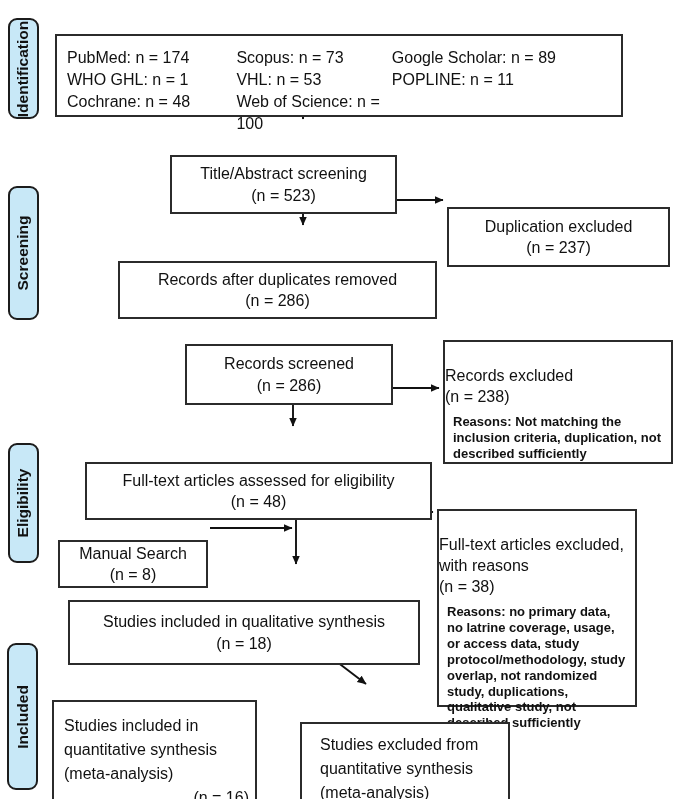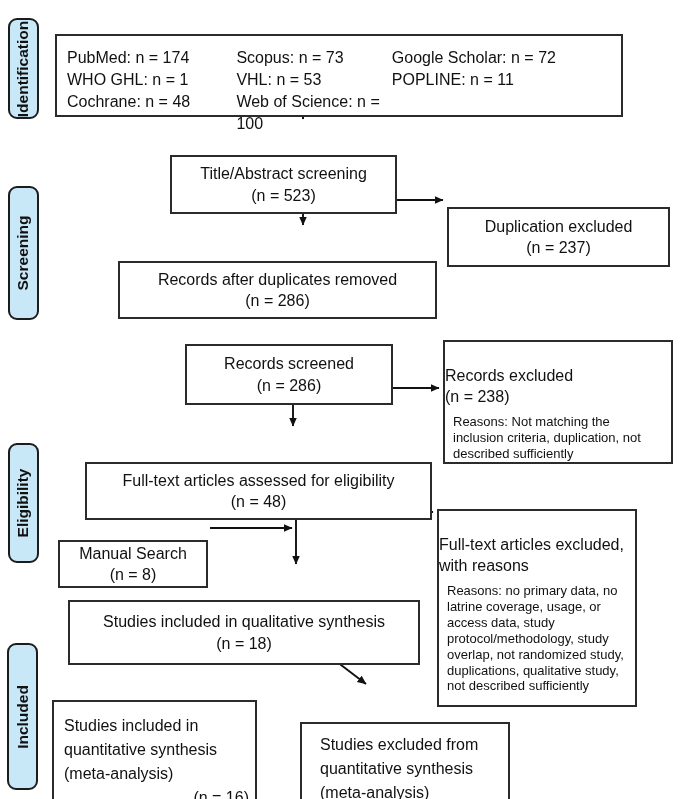--- a/index.html
+++ b/index.html
@@ -41,20 +41,21 @@
   .srccols .col div{line-height:22px;}
   .col1{width:170px;}
   .col2{width:156px;}
   .col3{width:230px;}
   .titleblock{padding-top:23px;}
   .reasons{
     font-size:13px;
     line-height:1.22;
     text-align:left;
     padding:7px 8px 0 8px;
+    font-weight:bold;
   }
   .leftlines{padding:12px 6px 0 10px;text-align:left;line-height:24px;}
   .leftlines .nline{text-align:right;}
 </style>
 </head>
 <body>
 
 <div class="canvas">
 
   <svg class="connectors">
@@ -106,21 +107,21 @@
         <div>PubMed: n = 174</div>
         <div>WHO GHL: n = 1</div>
         <div>Cochrane: n = 48</div>
       </div>
       <div class="col col2">
         <div>Scopus: n = 73</div>
         <div>VHL: n = 53</div>
         <div>Web of Science: n = 100</div>
       </div>
       <div class="col col3">
-        <div>Google Scholar: n = 72</div>
+        <div>Google Scholar: n = 89</div>
         <div>POPLINE: n = 11</div>
       </div>
     </div>
   </div>
 
   <div class="box center" style="left:170px;top:123px;width:227px;height:59px;">
     <div>Title/Abstract screening</div>
     <div>(n = 523)</div>
   </div>
 
@@ -154,20 +155,21 @@
 
   <div class="box center" style="left:58px;top:508px;width:150px;height:48px;">
     <div>Manual Search</div>
     <div>(n = 8)</div>
   </div>
 
   <div class="box" style="left:437px;top:477px;width:200px;height:198px;">
     <div class="titleblock">
       <div>Full-text articles excluded,</div>
       <div>with reasons</div>
+      <div>(n = 38)</div>
     </div>
     <div class="reasons">Reasons: no primary data, no latrine coverage, usage, or access data, study protocol/methodology, study overlap, not randomized study, duplications, qualitative study, not described sufficiently</div>
   </div>
 
   <div class="box center" style="left:68px;top:568px;width:352px;height:65px;">
     <div>Studies included in qualitative synthesis</div>
     <div>(n = 18)</div>
   </div>
 
   <div class="box" style="left:52px;top:668px;width:205px;height:112px;">

